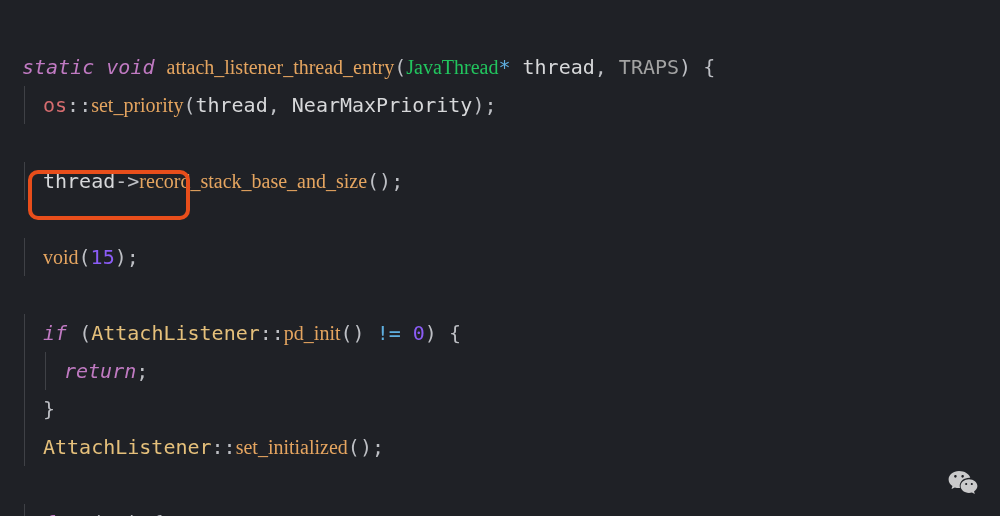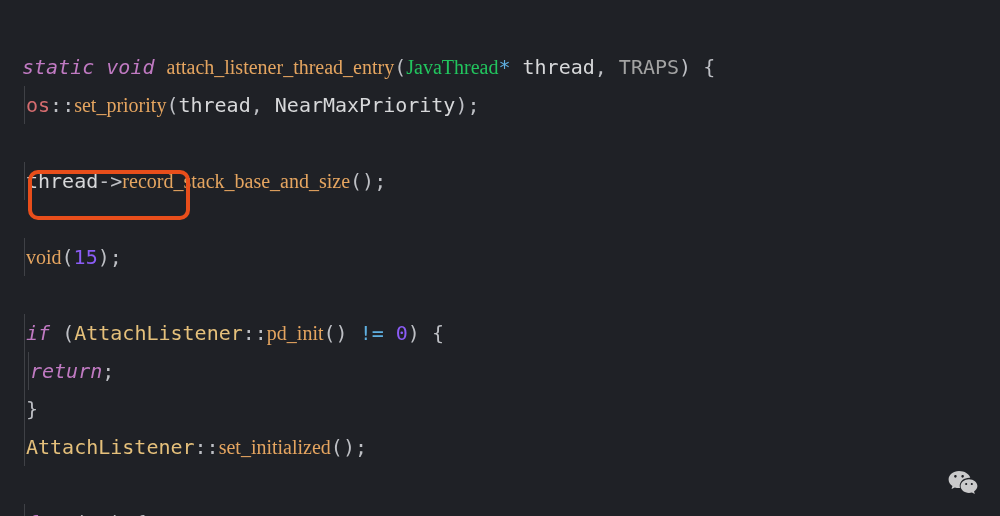--- a/index.html
+++ b/index.html
@@ -21,21 +21,21 @@
   .kw   { color: #c07ac2; font-style: italic; }   
   .fn   { color: #e5a560; font-family: Liberation Serif, serif; }                        
   .type { color: #22c55e; font-family: Liberation Serif, serif; }                        
   .cls  { color: #e5c07b; text-align: center; }                        
   .num  { color: #8b5cf6; }                        
   .op   { color: #5fafe0; }                        
   .param{ color: #d7d8da; }
   .macro{ color: #a3a3a3; }
   .punct{ color: #bdbfc4; }
   .red  { color: #d56c6f; }                        
-  .indent { border-left: 1px solid #3f4146; margin-left: 2px; padding-left: 1px; display: inline-block; }
+  .indent { border-left: 1px solid #3f4146; margin-left: 2px; padding-left: 18px; display: inline-block; }
 
   .highlight-box {
     position: absolute;
     left: 28px;
     top: 170px;
     width: 162px;
     height: 50px;
     border: 4px solid #e84e1b;
     border-radius: 10px;
     pointer-events: none;

